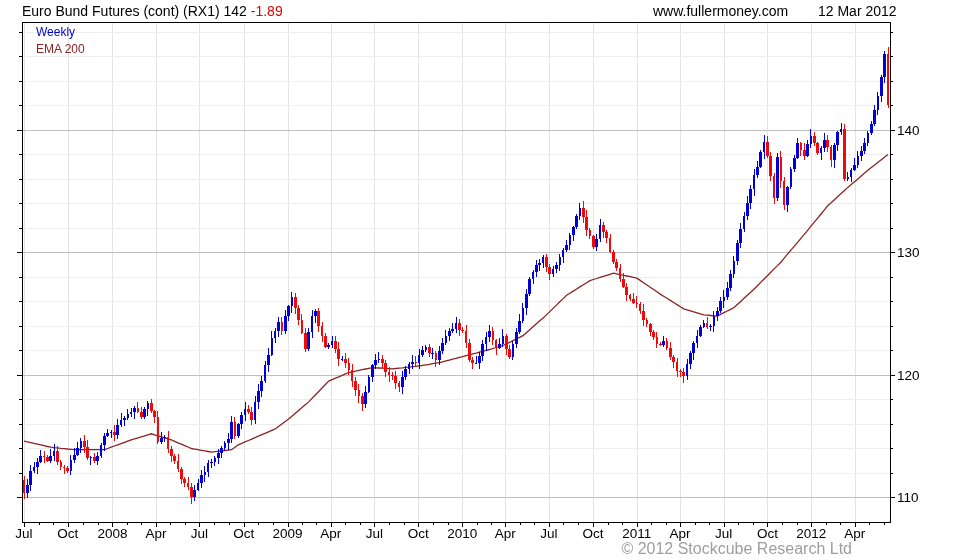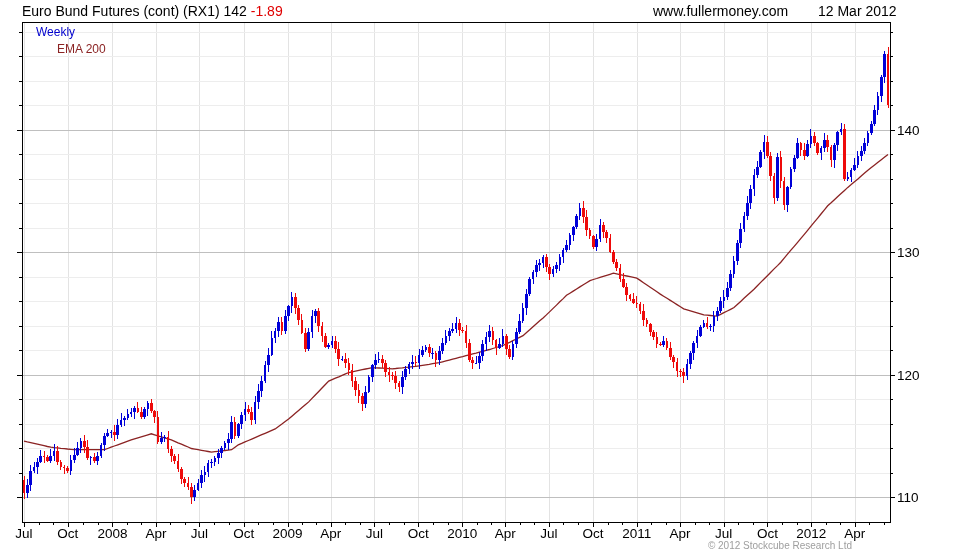--- a/index.html
+++ b/index.html
@@ -5,22 +5,22 @@
   html,body{margin:0;padding:0;background:#fff;}
   .screen{position:relative;width:936px;height:560px;background:#ffffff;
           font-family:"Liberation Sans",sans-serif;overflow:hidden;}
   .hdr{position:absolute;top:3px;font-size:14px;color:#000;white-space:pre;}
   #chart-title{left:22px;}
   #title-change{color:#e00000;}
   #website{left:653px;}
   #chart-date{left:818px;}
   .legend{position:absolute;font-size:12px;left:36px;}
   #legend-weekly{top:25px;color:#0000cd;}
-  #legend-ema{top:42px;color:#8b2323;margin-left:21px;}
-  #copyright{position:absolute;top:540px;right:84px;font-size:10px;color:#9e9e9e;}
+  #legend-ema{top:42px;color:#8b2323;}
+  #copyright{position:absolute;top:540px;right:84px;font-size:16px;color:#9e9e9e;}
   svg text{font-family:"Liberation Sans",sans-serif;}
 </style>
 </head>
 <body>
 
 <div class="screen">
   <div class="hdr" id="chart-title"><span>Euro Bund Futures (cont) (RX1) 142 </span><span id="title-change">-1.89</span></div>
   <div class="hdr" id="website">www.fullermoney.com</div>
   <div class="hdr" id="chart-date">12 Mar 2012</div>
 

